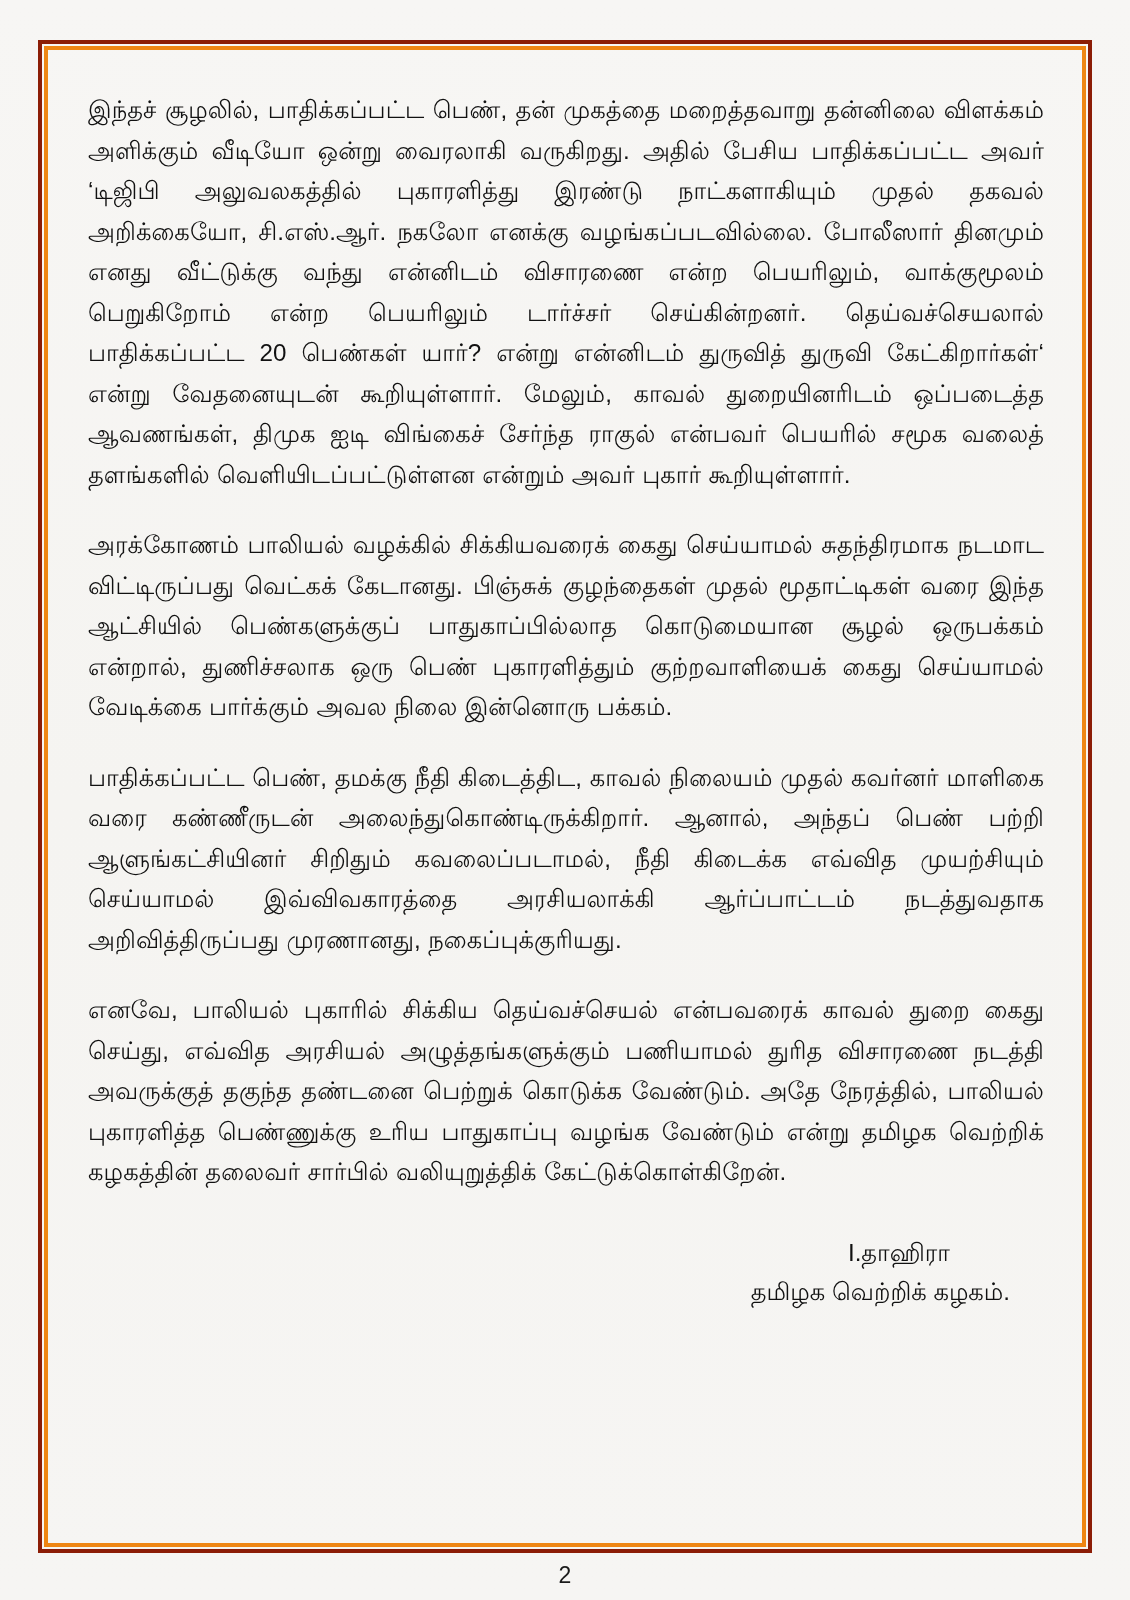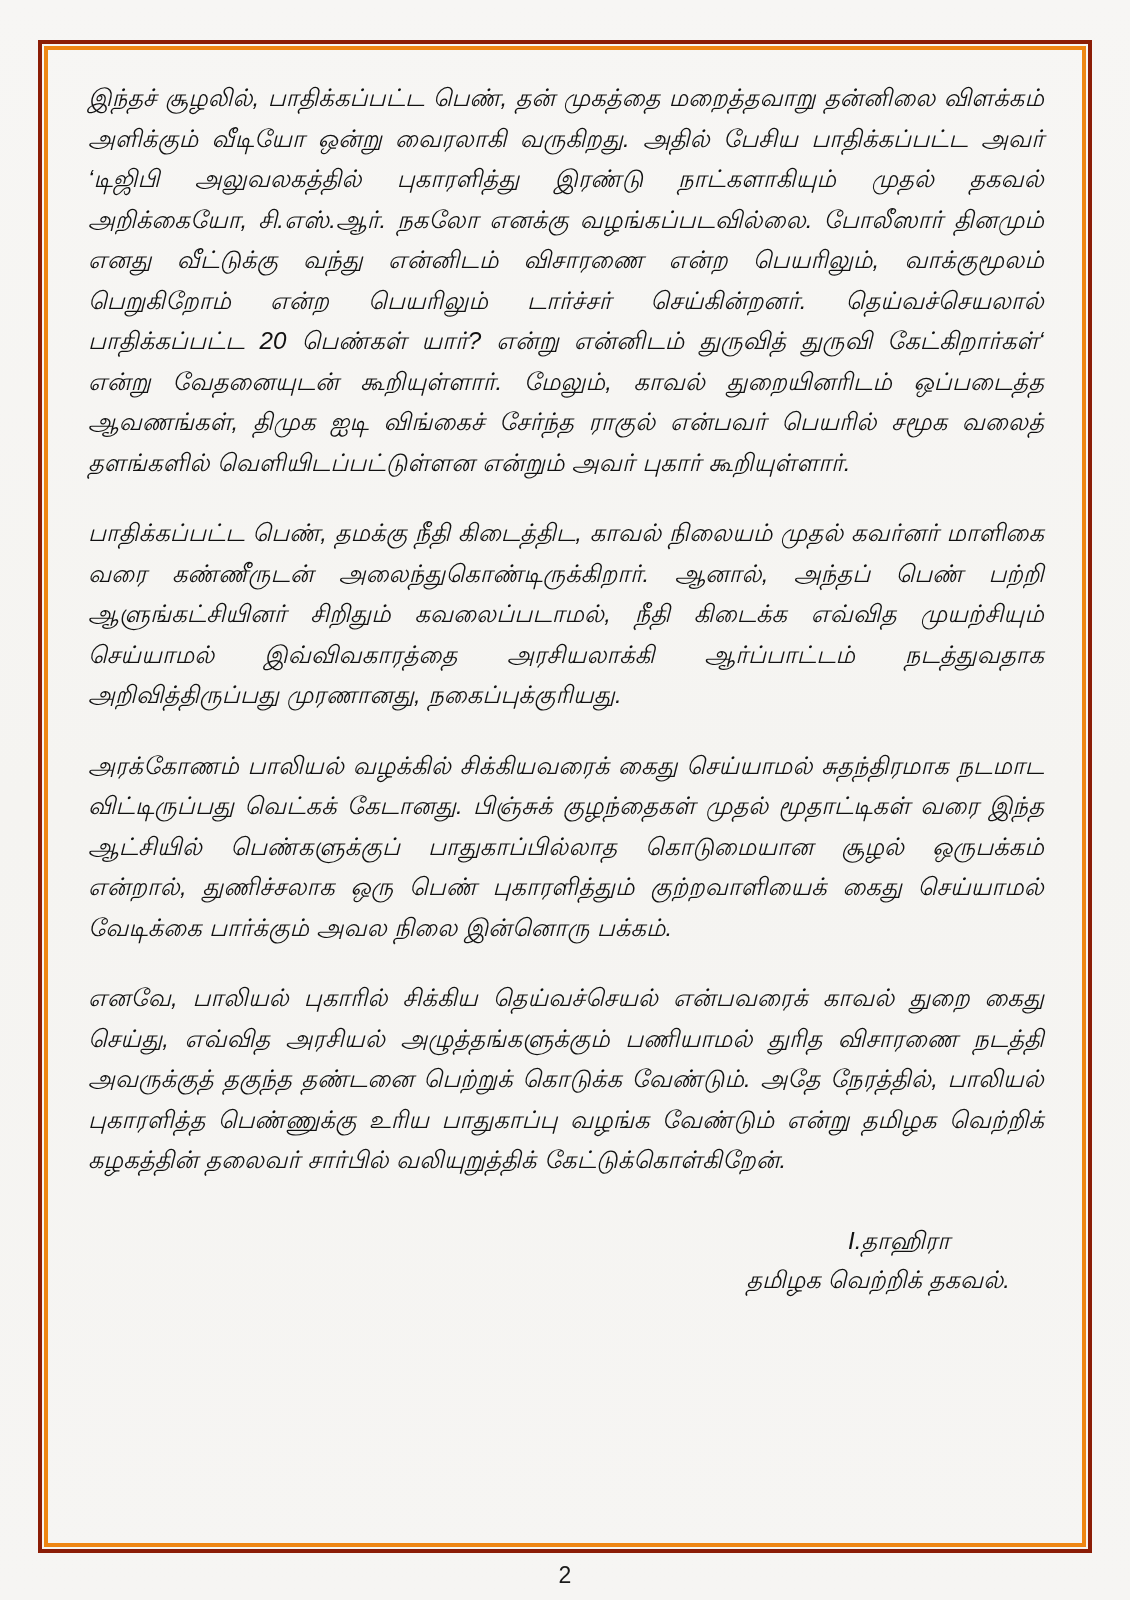--- a/index.html
+++ b/index.html
@@ -41,25 +41,24 @@
     top: 2px;
     right: 2px;
     bottom: 2px;
     border: 4px solid #ef8613;
     box-sizing: border-box;
   }
 
   #content-area {
     position: absolute;
     left: 88px;
-    top: 78px;
+    top: 90px;
     width: 956px;
     height: 1430px;
     box-sizing: border-box;
-    font-style: italic;
   }
 
   .para {
     font-size: 24.2px;
     line-height: 40.5px;
     color: #111111;
     text-align: justify;
     text-justify: inter-word;
     margin: 0 0 30px 0;
     letter-spacing: 0.1px;
@@ -101,24 +100,24 @@
 </head>
 <body>
 
 <div id="page-sheet"></div>
 
 <div id="page-border"></div>
 
 <div id="content-area">
 
   <p class="para">இந்தச் சூழலில், பாதிக்கப்பட்ட பெண், தன் முகத்தை மறைத்தவாறு தன்னிலை விளக்கம் அளிக்கும் வீடியோ ஒன்று வைரலாகி வருகிறது. அதில் பேசிய பாதிக்கப்பட்ட அவர் ‘டிஜிபி அலுவலகத்தில் புகாரளித்து இரண்டு நாட்களாகியும் முதல் தகவல் அறிக்கையோ, சி.எஸ்.ஆர். நகலோ எனக்கு வழங்கப்படவில்லை. போலீஸார் தினமும் எனது வீட்டுக்கு வந்து என்னிடம் விசாரணை என்ற பெயரிலும், வாக்குமூலம் பெறுகிறோம் என்ற பெயரிலும் டார்ச்சர் செய்கின்றனர். தெய்வச்செயலால் பாதிக்கப்பட்ட 20 பெண்கள் யார்? என்று என்னிடம் துருவித் துருவி கேட்கிறார்கள்‘ என்று வேதனையுடன் கூறியுள்ளார். மேலும், காவல் துறையினரிடம் ஒப்படைத்த ஆவணங்கள், திமுக ஐடி விங்கைச் சேர்ந்த ராகுல் என்பவர் பெயரில் சமூக வலைத் தளங்களில் வெளியிடப்பட்டுள்ளன என்றும் அவர் புகார் கூறியுள்ளார்.</p>
+  <p class="para">அரக்கோணம் பாலியல் வழக்கில் சிக்கியவரைக் கைது செய்யாமல் சுதந்திரமாக நடமாட விட்டிருப்பது வெட்கக் கேடானது. பிஞ்சுக் குழந்தைகள் முதல் மூதாட்டிகள் வரை இந்த ஆட்சியில் பெண்களுக்குப் பாதுகாப்பில்லாத கொடுமையான சூழல் ஒருபக்கம் என்றால், துணிச்சலாக ஒரு பெண் புகாரளித்தும் குற்றவாளியைக் கைது செய்யாமல் வேடிக்கை பார்க்கும் அவல நிலை இன்னொரு பக்கம்.</p>
   <p class="para">பாதிக்கப்பட்ட பெண், தமக்கு நீதி கிடைத்திட, காவல் நிலையம் முதல் கவர்னர் மாளிகை வரை கண்ணீருடன் அலைந்துகொண்டிருக்கிறார். ஆனால், அந்தப் பெண் பற்றி ஆளுங்கட்சியினர் சிறிதும் கவலைப்படாமல், நீதி கிடைக்க எவ்வித முயற்சியும் செய்யாமல் இவ்விவகாரத்தை அரசியலாக்கி ஆர்ப்பாட்டம் நடத்துவதாக அறிவித்திருப்பது முரணானது, நகைப்புக்குரியது.</p>
-  <p class="para">அரக்கோணம் பாலியல் வழக்கில் சிக்கியவரைக் கைது செய்யாமல் சுதந்திரமாக நடமாட விட்டிருப்பது வெட்கக் கேடானது. பிஞ்சுக் குழந்தைகள் முதல் மூதாட்டிகள் வரை இந்த ஆட்சியில் பெண்களுக்குப் பாதுகாப்பில்லாத கொடுமையான சூழல் ஒருபக்கம் என்றால், துணிச்சலாக ஒரு பெண் புகாரளித்தும் குற்றவாளியைக் கைது செய்யாமல் வேடிக்கை பார்க்கும் அவல நிலை இன்னொரு பக்கம்.</p>
   <p class="para">எனவே, பாலியல் புகாரில் சிக்கிய தெய்வச்செயல் என்பவரைக் காவல் துறை கைது செய்து, எவ்வித அரசியல் அழுத்தங்களுக்கும் பணியாமல் துரித விசாரணை நடத்தி அவருக்குத் தகுந்த தண்டனை பெற்றுக் கொடுக்க   வேண்டும். அதே நேரத்தில், பாலியல் புகாரளித்த பெண்ணுக்கு உரிய பாதுகாப்பு வழங்க வேண்டும் என்று தமிழக வெற்றிக் கழகத்தின் தலைவர்  சார்பில் வலியுறுத்திக் கேட்டுக்கொள்கிறேன்.</p>
 
   <div id="signature-block">
     <span class="sig-line name">I.தாஹிரா</span>
-    <span class="sig-line org">தமிழக வெற்றிக் தகவல்.</span>
+    <span class="sig-line org">தமிழக வெற்றிக் கழகம்.</span>
   </div>
 
 </div>
 
 <div id="page-number">2</div>
 
 </body></html>

